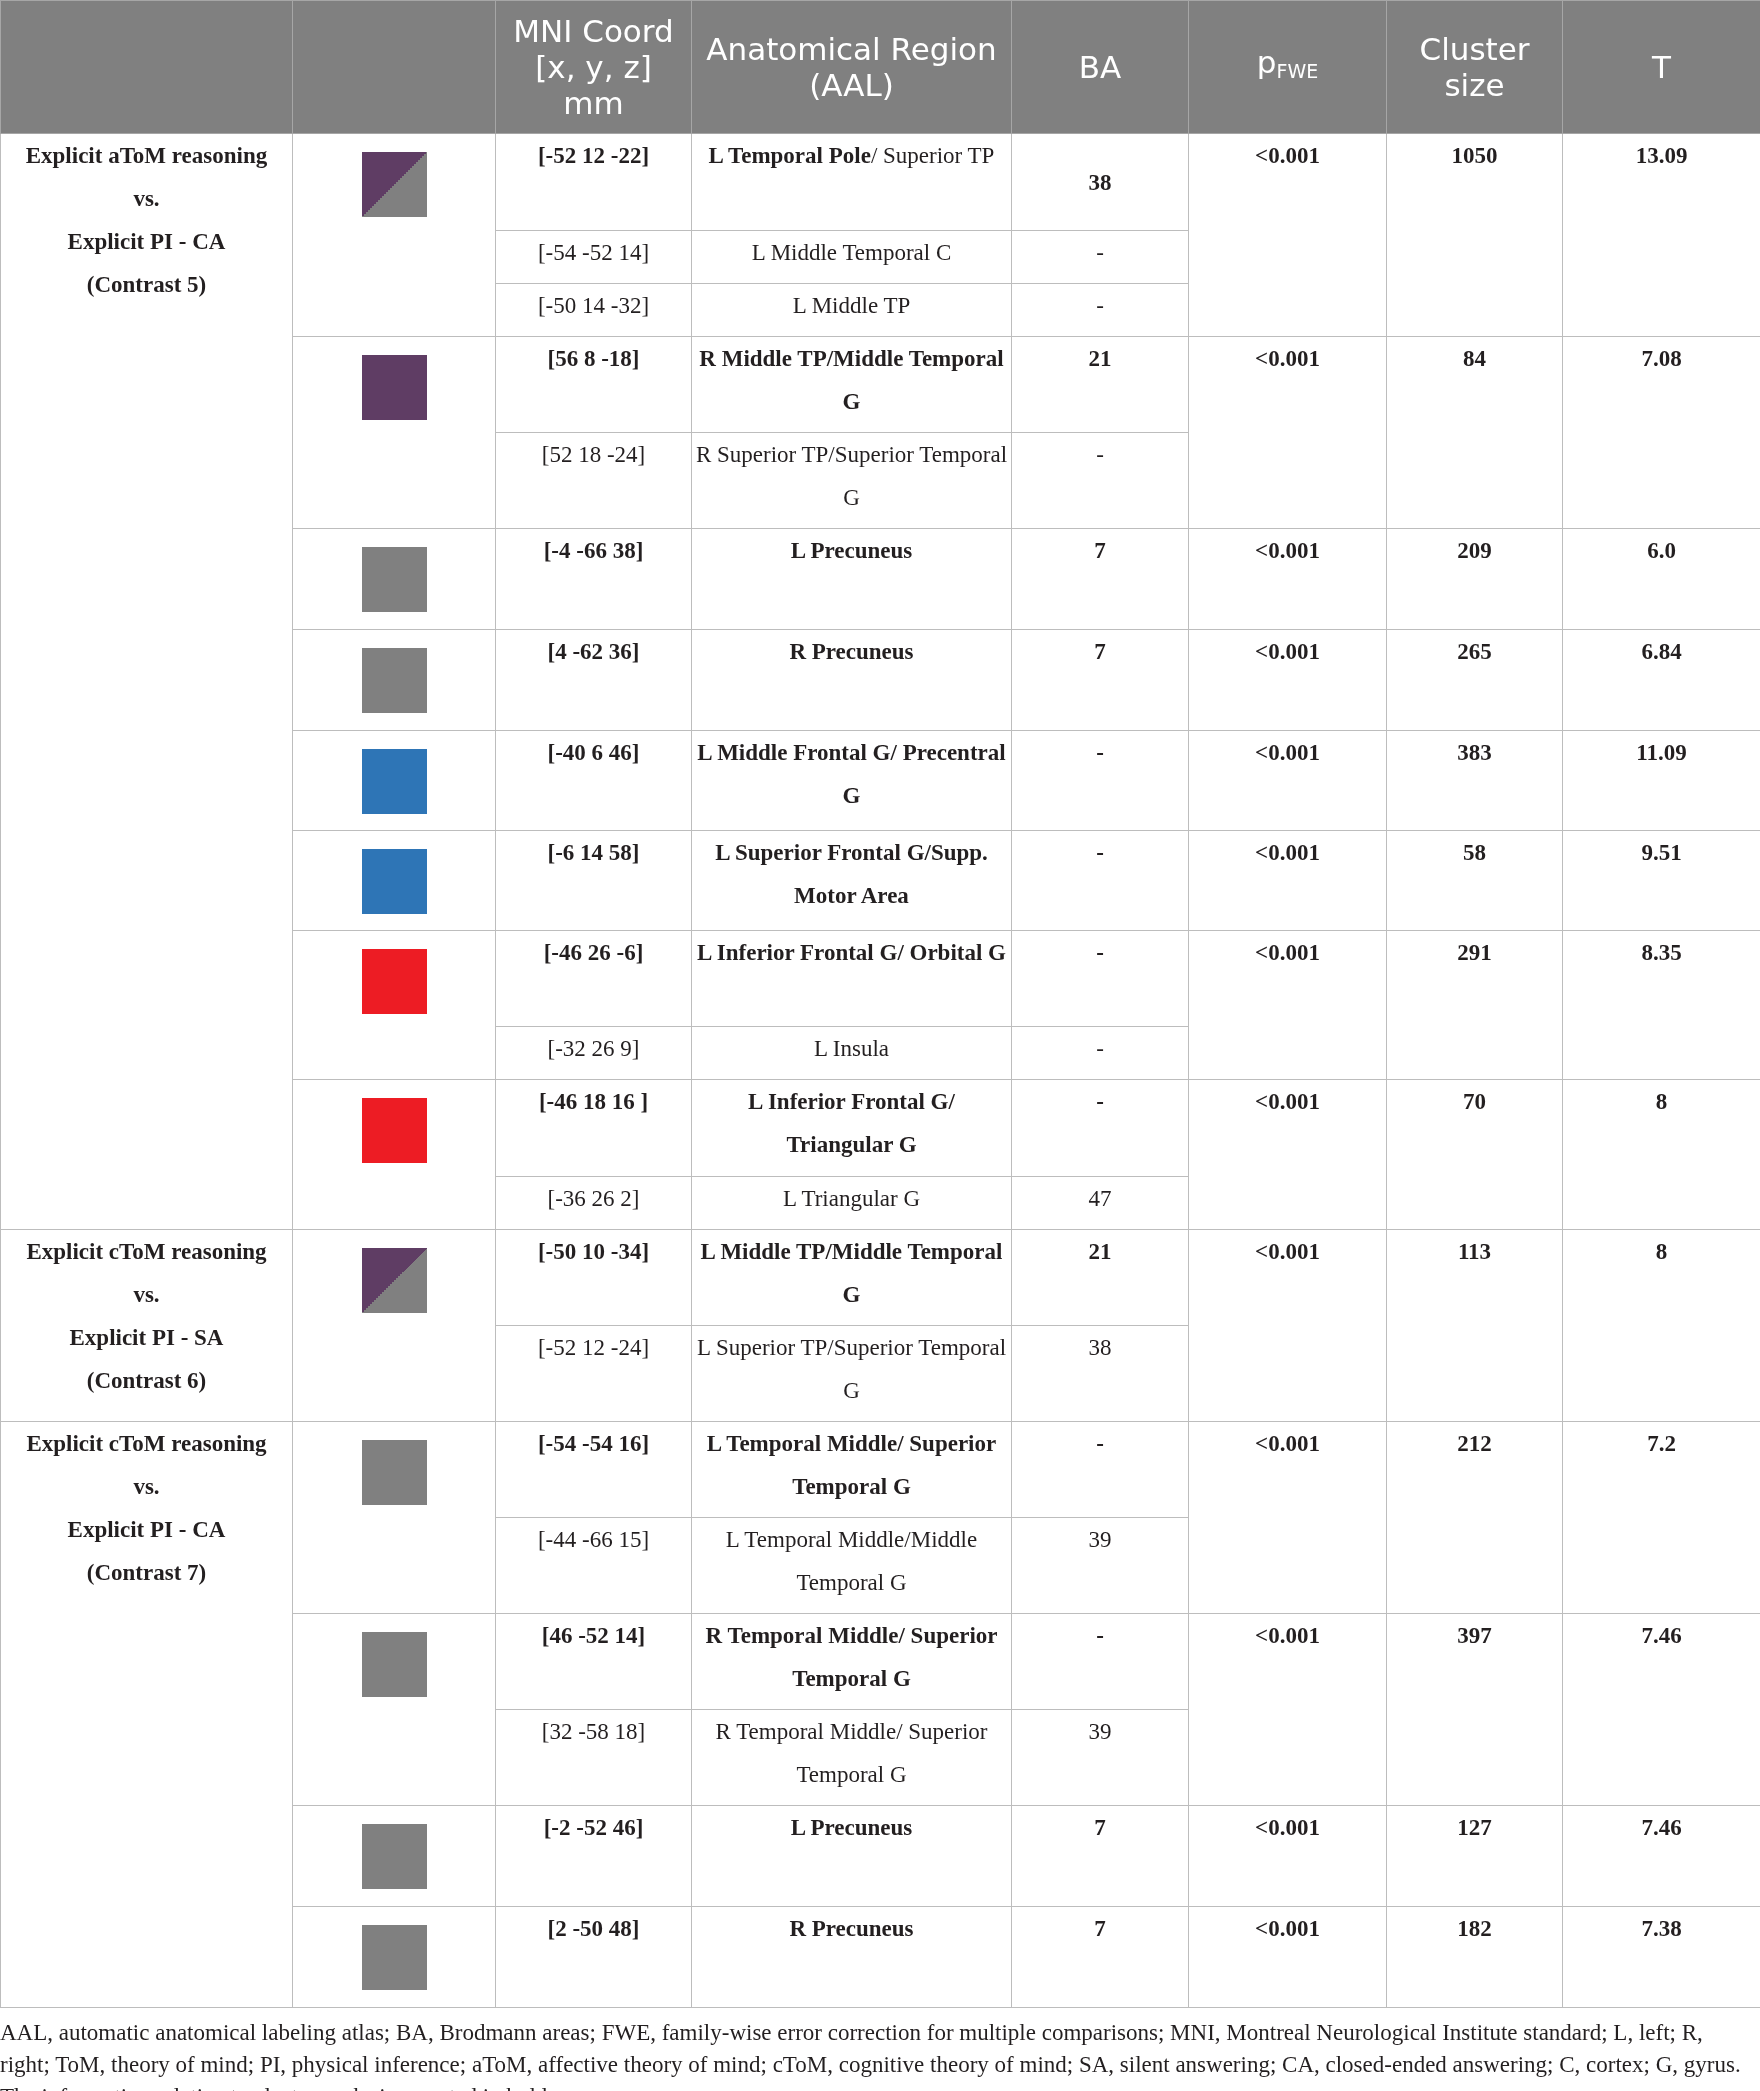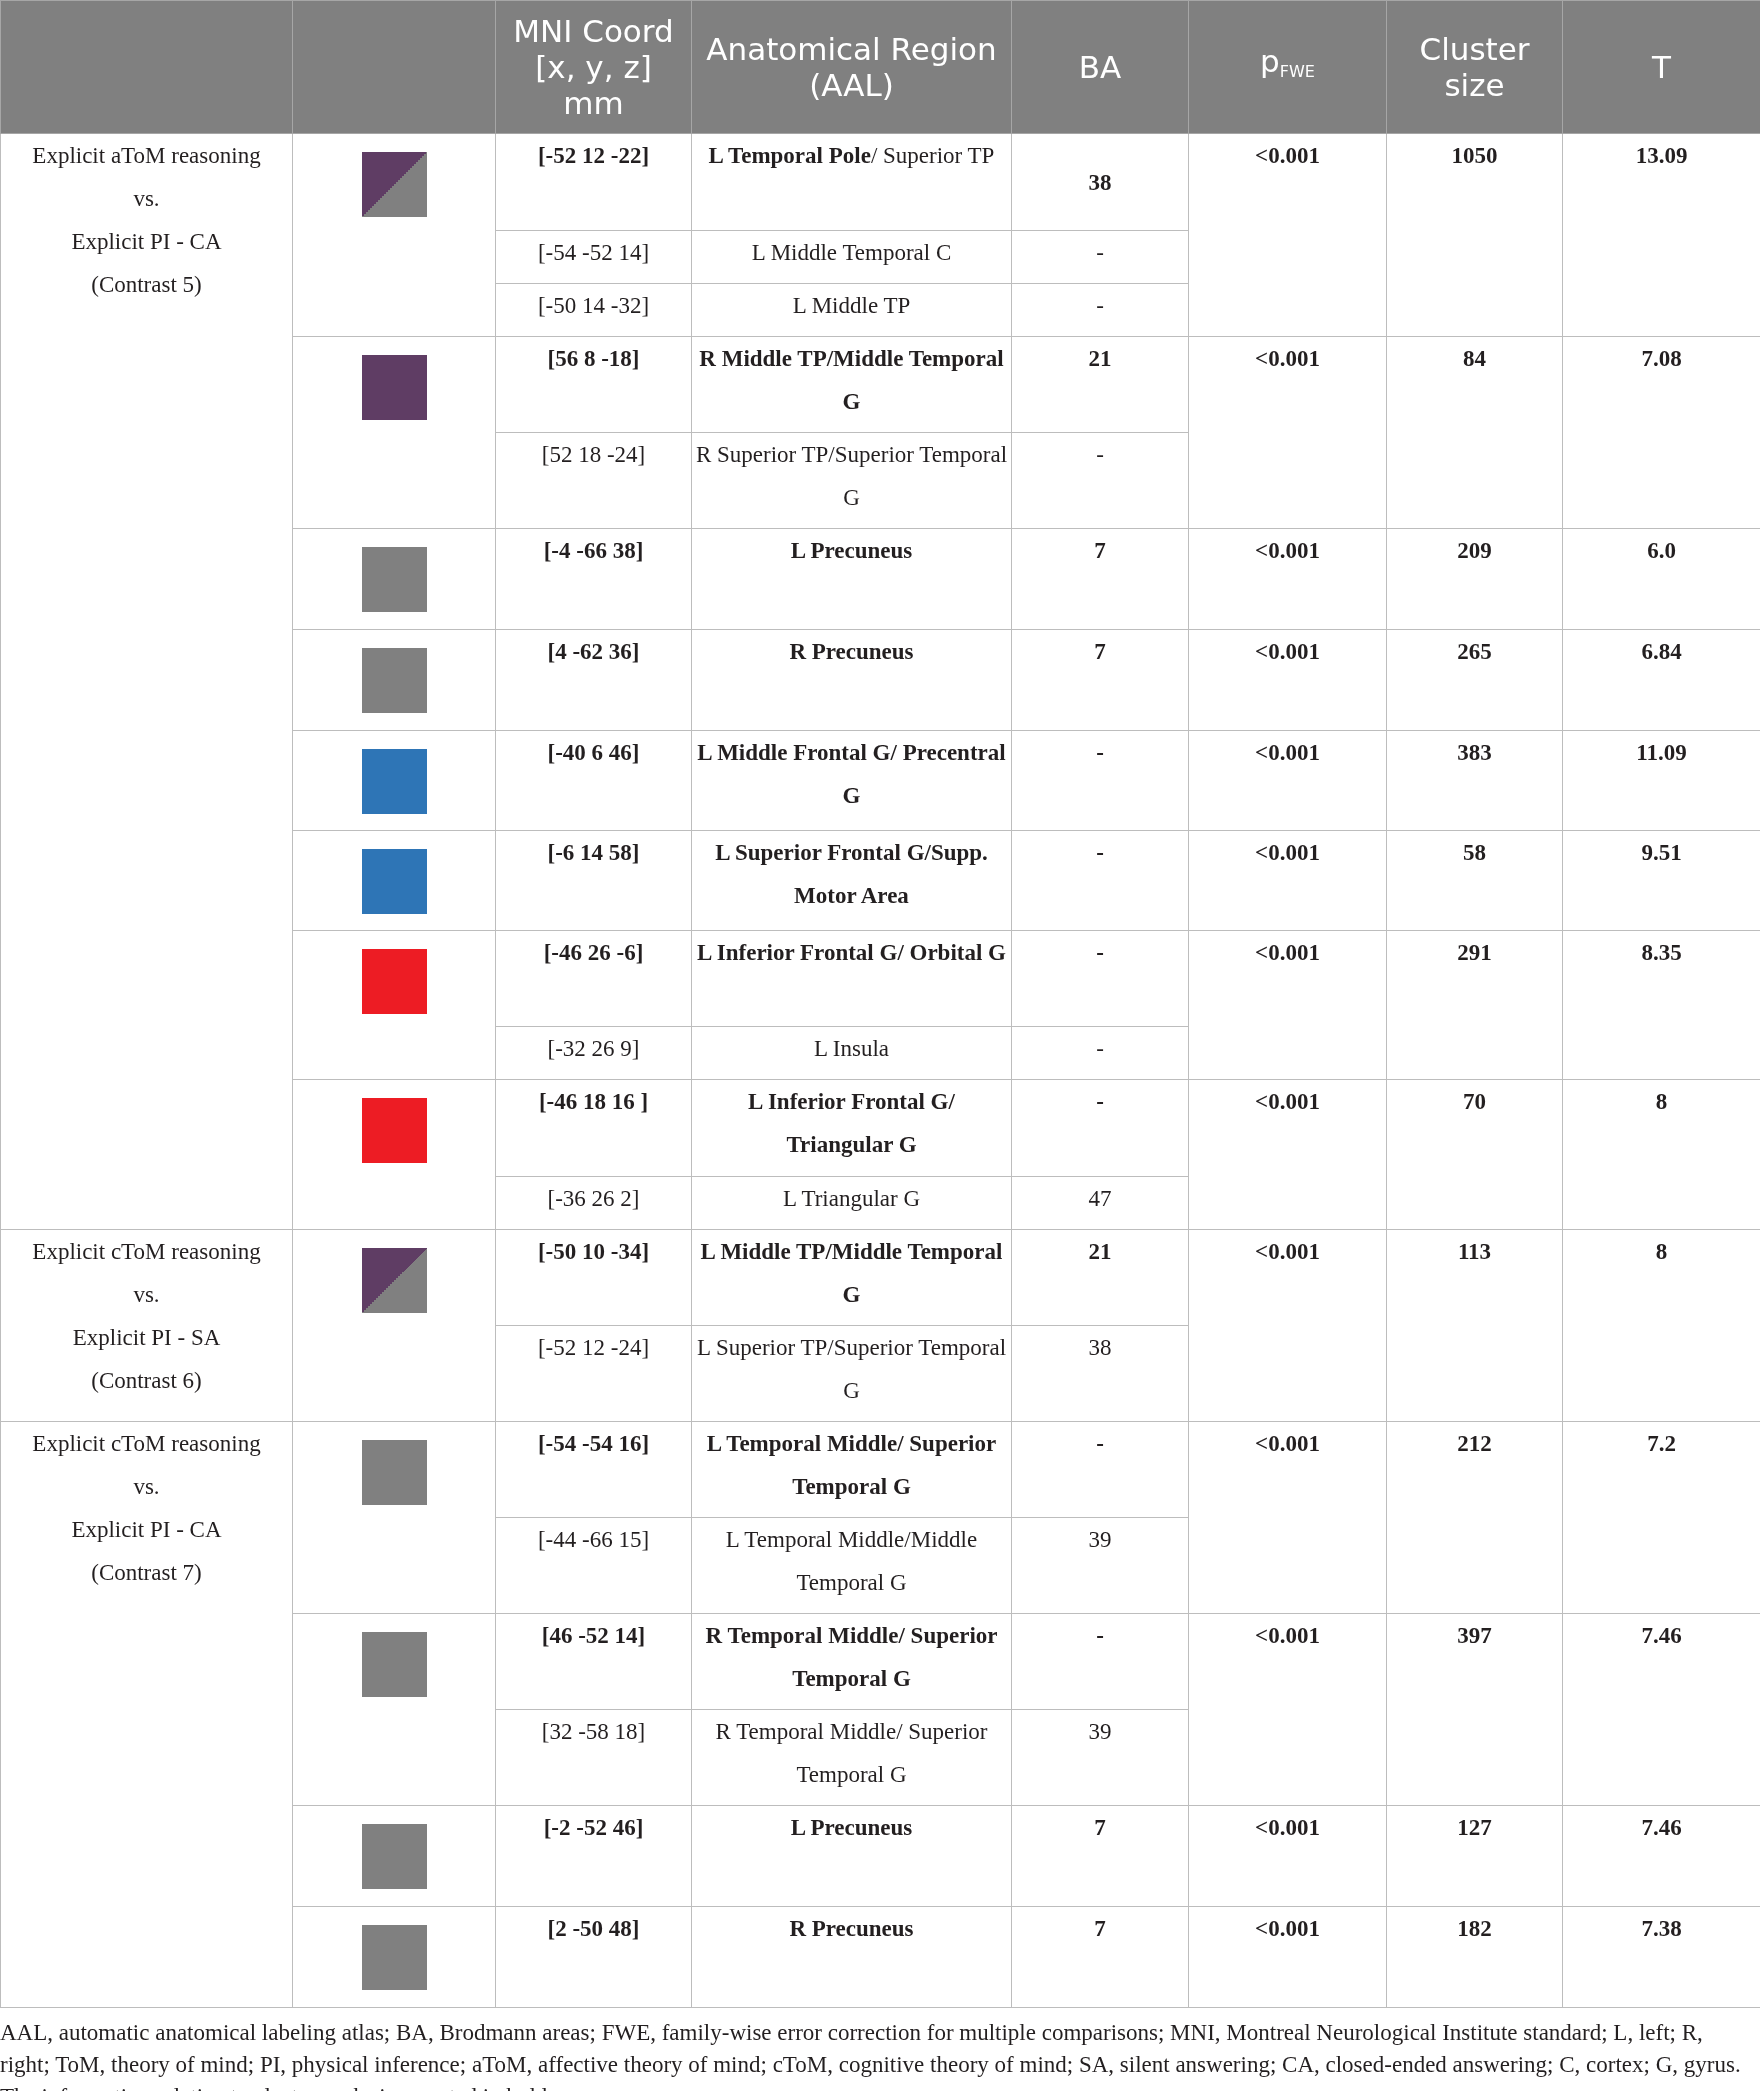--- a/index.html
+++ b/index.html
@@ -3,23 +3,23 @@
 <meta charset="utf-8">
 <style>
   html, body { margin:0; padding:0; background:#ffffff; }
   body { width:1761px; height:2091px; overflow:hidden; font-family:"Liberation Serif","DejaVu Serif",serif; color:#231f20; }
   table.results { border-collapse:collapse; width:1761px; table-layout:fixed; }
   table.results th, table.results td { border:1.3px solid #bdbdbd; padding:0; vertical-align:top; text-align:center; }
   table.results thead th {
     background:#808080; color:#ffffff; font-family:"DejaVu Sans","Liberation Sans",sans-serif; font-weight:normal;
     font-size:31px; line-height:36px; height:132px; vertical-align:middle; border-color:#a6a6a6;
   }
-  table.results thead th .sub { font-size:16px; vertical-align:-5.1px; }
+  table.results thead th .sub { font-size:19px; vertical-align:-5.1px; }
   td { font-size:23px; line-height:43px; }
-  td.group { text-align:left; vertical-align:middle; padding-left:17px; font-weight:normal; line-height:43px; }
+  td.group { text-align:left; vertical-align:middle; padding-left:17px; font-weight:bold; line-height:43px; }
   td.b { font-weight:bold; }
   tr.h113 td { height:96px; }
   tr.h61 td { height:52px; }
   tr.h111 td { height:95px;margin-top:12px; }
   tr.h117 td { height:100px; }
   tr.h116 td { height:99px;font-family:Liberation Serif, serif; }
   .swatch { width:65px; height:65px; margin:18px auto 0 auto; }
   .swatch.split { background:linear-gradient(to bottom right, #5f3d64 50%, #808080 50%); }
   .footnote { font-size:23px; line-height:32px; padding:8.5px 0 0 0; width:1746px; color:#231f20; }
 </style>

